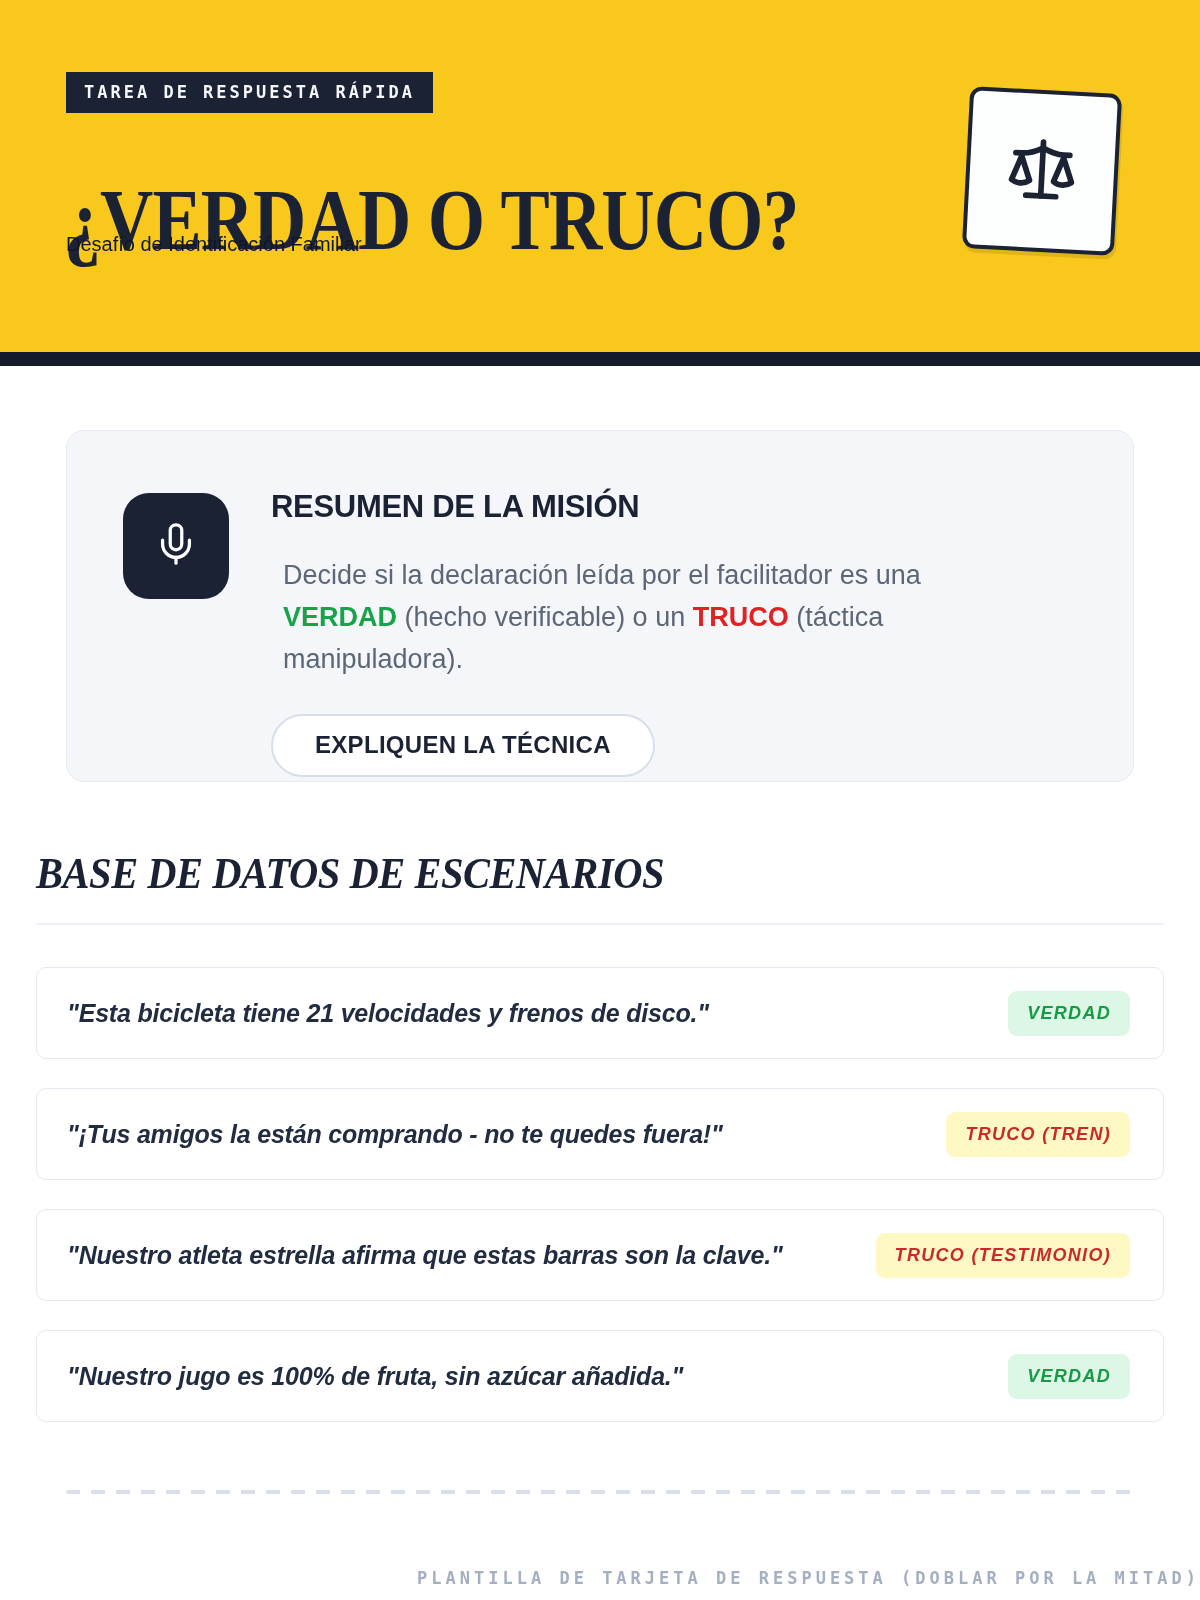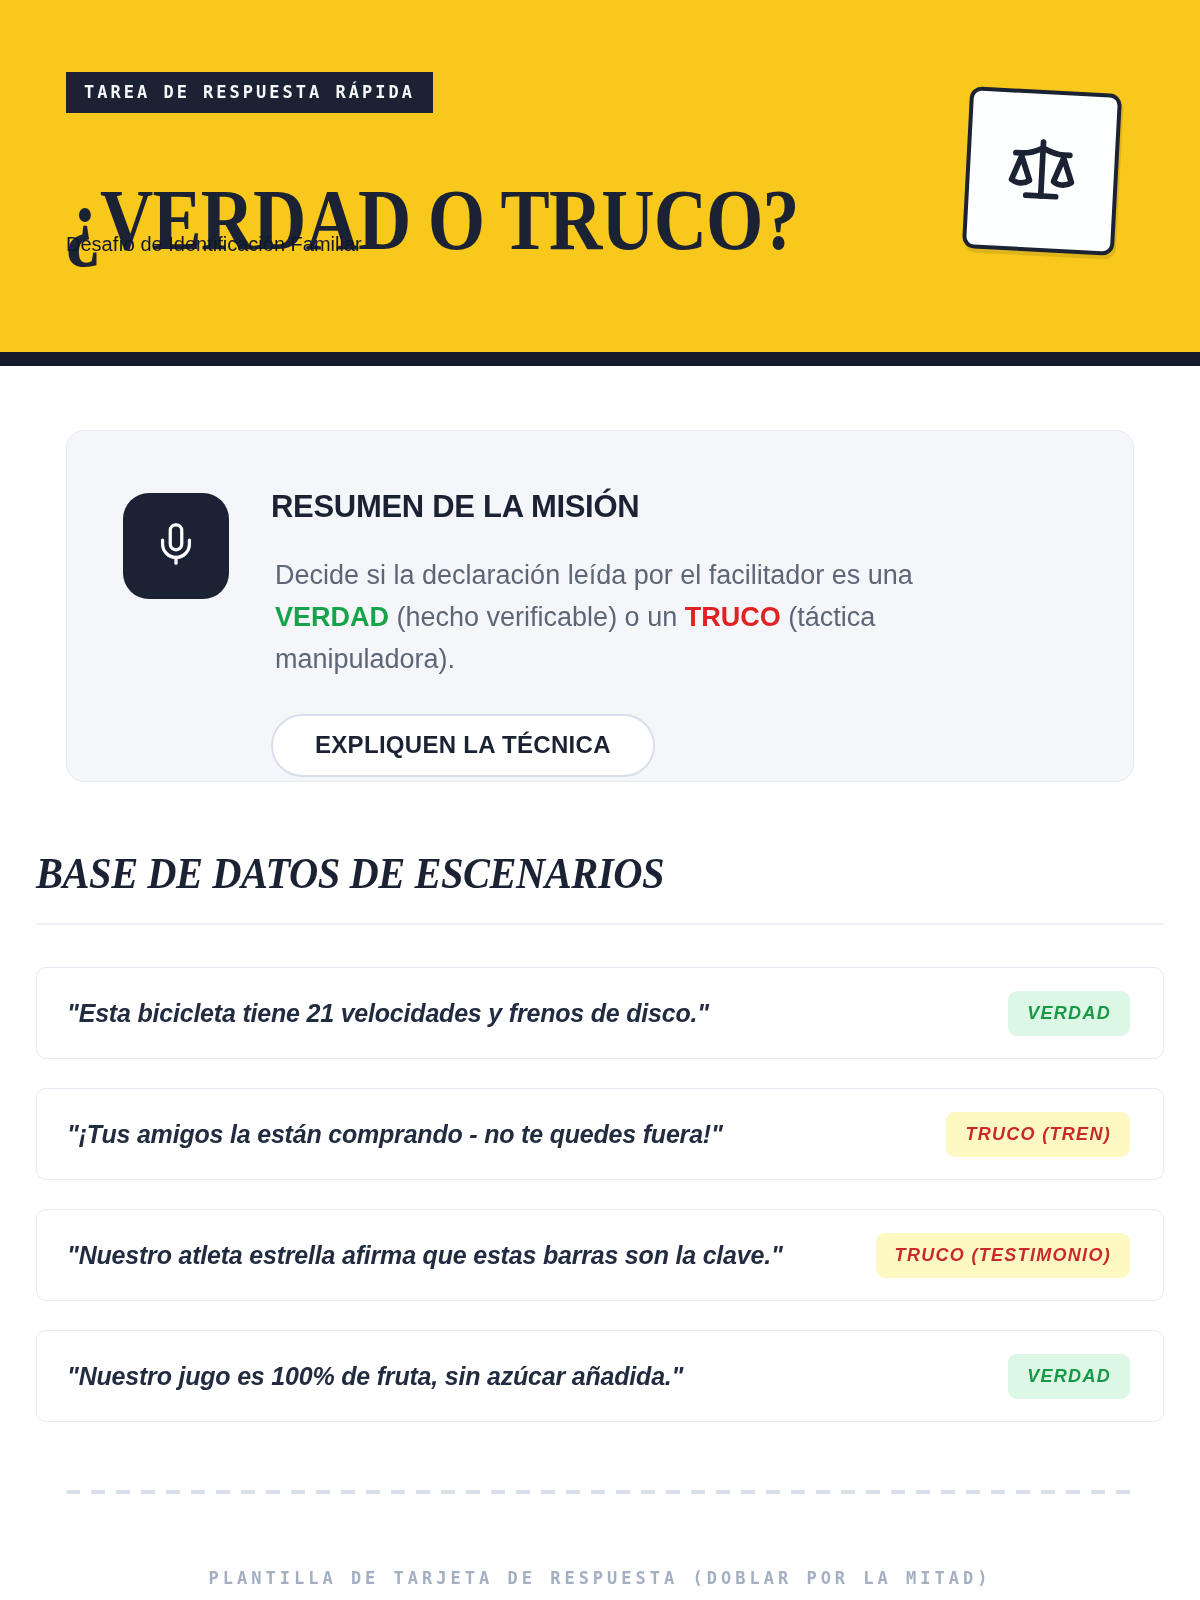--- a/index.html
+++ b/index.html
@@ -71,21 +71,21 @@
     display: flex; align-items: center; justify-content: center;
   }
   .mic-tile svg { width: 46px; height: 46px; stroke: #ffffff; }
   .mission-content { flex: 1; min-width: 0; }
   .mission-heading {
     margin: 2px 0 0;
     font-size: 31px; font-weight: bold;
     color: #1A2234; letter-spacing: -0.3px;
   }
   .mission-text {
-    margin: 30px 4px 0;
+    margin: 30px 12px 0;
     max-width: 745px;
     font-size: 27px; line-height: 1.55;
     color: #5D6676;
   }
   .word-verdad { color: #17A34A; font-weight: bold; }
   .word-truco { color: #E02222; font-weight: bold; }
   .mission-buttons { margin-top: 33px; display: flex; gap: 26px; }
   .pill-btn {
     height: 63px; padding: 0 42px;
     background: #ffffff;
@@ -138,21 +138,21 @@
   
   .fold-line {
     margin: 68px 66px 0;
     height: 4px;
     background: repeating-linear-gradient(90deg,
       #DAE0E9 0px, #DAE0E9 14px, transparent 14px, transparent 25px);
     border-radius: 2px;
   }
   .footnote {
     margin-top: 74px;
-    text-align: center;
+    text-align: right;
     font-family: "DejaVu Sans Mono", monospace;
     font-size: 17px; font-weight: bold;
     color: #A4AFC2; letter-spacing: 4px;
   }
 </style>
 </head>
 <body>
 
 <div class="page">
 

